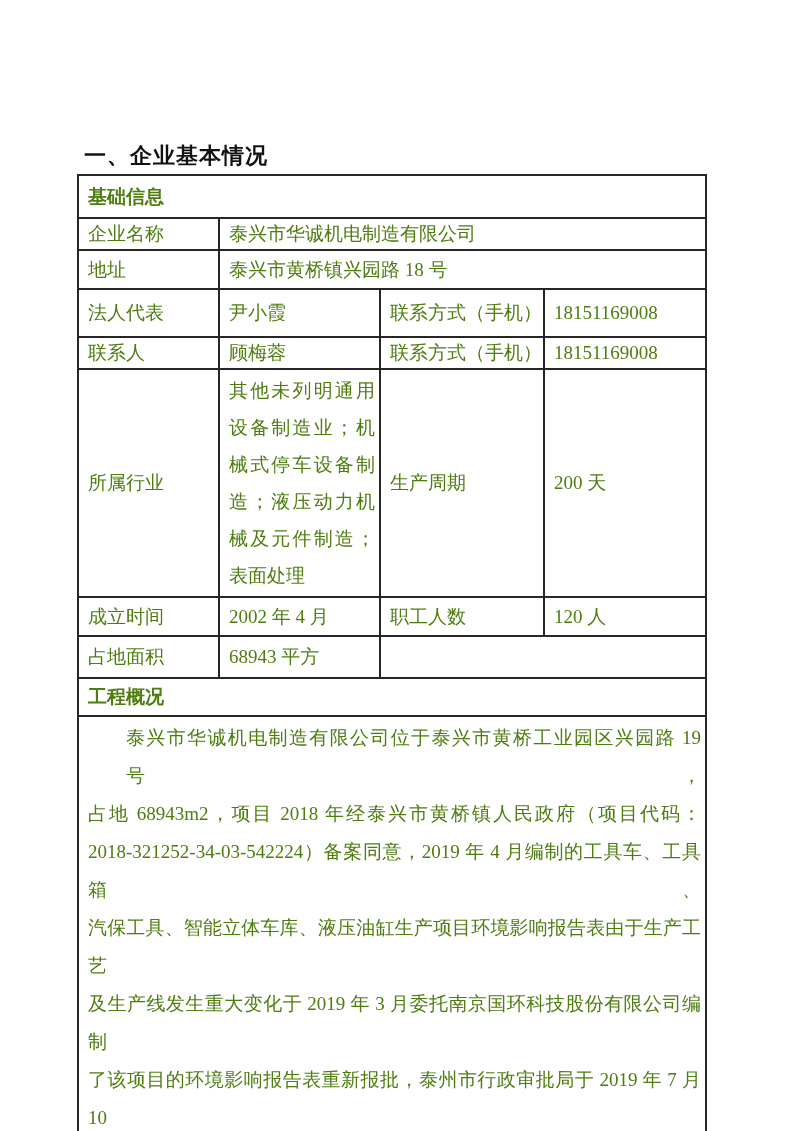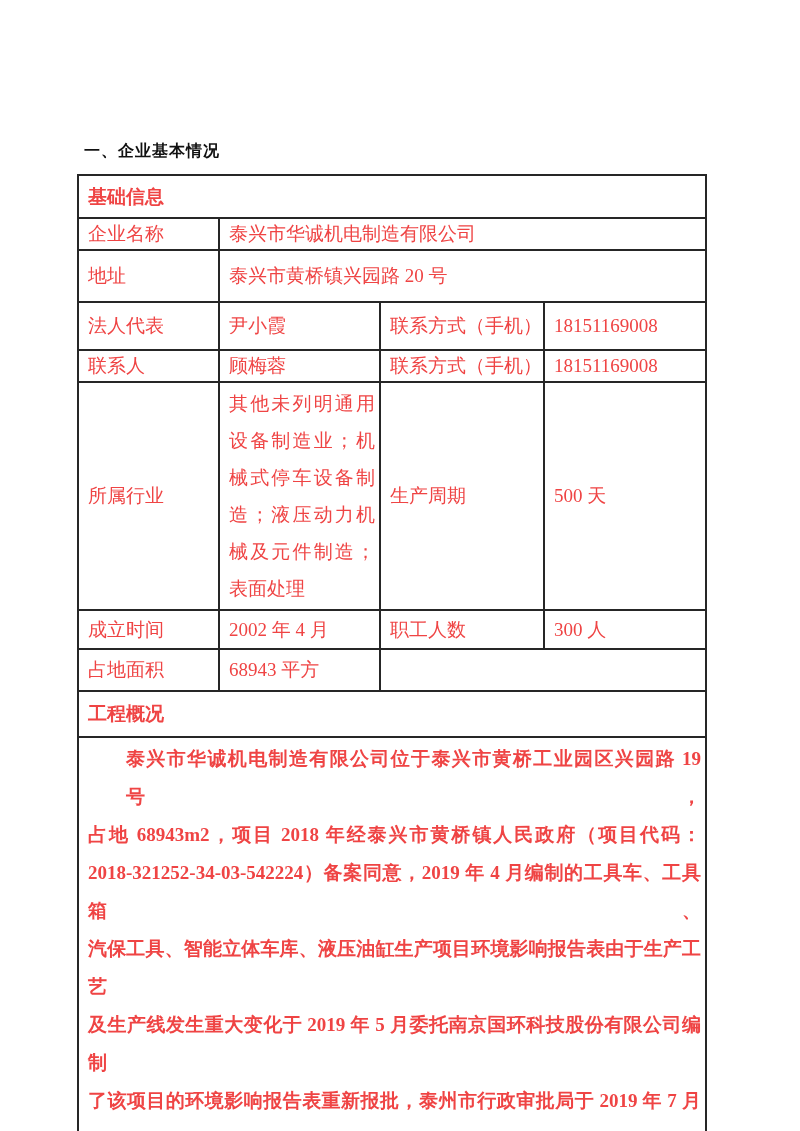--- a/index.html
+++ b/index.html
@@ -8,37 +8,37 @@
     background: #ffffff;
     overflow: hidden;
     font-family: "Liberation Serif", "DejaVu Serif", serif;
     color: #161616;
   }
   .page { position: relative; width: 800px; height: 1131px; background: #fff; }
 
   .section-title {
     position: absolute;
     left: 84px; top: 141px;
-    font-size: 16px;
+    font-size: 22px;
     font-weight: bold;
     letter-spacing: 1px;
     color: #111;
   }
 
   table.info-table {
     position: absolute;
     left: 77px; top: 174px;
     width: 628px;
     border-collapse: collapse;
     table-layout: fixed;
   }
   table.info-table td {
     border: 2px solid #262626;
     font-size: 19px;
-    color: #ef4444;
+    color: #4d7c0f;
     vertical-align: middle;
     padding: 2px 4px 2px 9px;
     overflow: hidden;
   }
   td.hdr {
     font-size: 21px;
     font-weight: bold;
     padding-left: 8px;
   }
   td.nowrap { white-space: nowrap; }
@@ -52,21 +52,20 @@
   td.para-cell {
     vertical-align: top;
     padding: 0 7px;
   }
   .para-line {
     font-size: 19px;
     line-height: 38px;
     text-align: justify;
     text-align-last: justify;
     white-space: normal;
-    font-weight: bold;
   }
   .para-line.indent { padding-left: 38px; }
 </style>
 </head>
 <body>
 
 <div class="page">
 
   <div class="section-title">一、企业基本情况</div>
 
@@ -78,63 +77,63 @@
       <col style="width:162px">
     </colgroup>
     <tbody>
       <tr style="height:43px">
         <td class="hdr" colspan="4">基础信息</td>
       </tr>
       <tr style="height:29px">
         <td class="nowrap">企业名称</td>
         <td class="nowrap" colspan="3">泰兴市华诚机电制造有限公司</td>
       </tr>
-      <tr style="height:52px">
+      <tr style="height:39px">
         <td class="nowrap">地址</td>
-        <td class="nowrap" colspan="3">泰兴市黄桥镇兴园路 20 号</td>
+        <td class="nowrap" colspan="3">泰兴市黄桥镇兴园路 18 号</td>
       </tr>
       <tr style="height:48px">
         <td class="nowrap">法人代表</td>
         <td class="nowrap">尹小霞</td>
         <td class="nowrap" style="padding-right:0">联系方式（手机）</td>
         <td class="nowrap">18151169008</td>
       </tr>
       <tr style="height:22px">
         <td class="nowrap">联系人</td>
         <td class="nowrap">顾梅蓉</td>
         <td class="nowrap" style="padding-right:0">联系方式（手机）</td>
         <td class="nowrap">18151169008</td>
       </tr>
       <tr style="height:222px">
         <td class="nowrap">所属行业</td>
         <td class="industry">其他未列明通用设备制造业；机械式停车设备制造；液压动力机械及元件制造；表面处理</td>
         <td class="nowrap">生产周期</td>
-        <td class="nowrap">500 天</td>
+        <td class="nowrap">200 天</td>
       </tr>
       <tr style="height:39px">
         <td class="nowrap">成立时间</td>
         <td class="nowrap">2002 年 4 月</td>
         <td class="nowrap">职工人数</td>
-        <td class="nowrap">300 人</td>
+        <td class="nowrap">120 人</td>
       </tr>
       <tr style="height:42px">
         <td class="nowrap">占地面积</td>
         <td class="nowrap center">68943 平方</td>
         <td colspan="2"></td>
       </tr>
-      <tr style="height:46px">
+      <tr style="height:38px">
         <td class="hdr" colspan="4">工程概况</td>
       </tr>
       <tr style="height:304px">
         <td class="para-cell" colspan="4">
           <div class="para-line indent">泰兴市华诚机电制造有限公司位于泰兴市黄桥工业园区兴园路 19 号，</div>
           <div class="para-line">占地 68943m2，项目 2018 年经泰兴市黄桥镇人民政府（项目代码：</div>
           <div class="para-line">2018-321252-34-03-542224）备案同意，2019 年 4 月编制的工具车、工具箱、</div>
           <div class="para-line">汽保工具、智能立体车库、液压油缸生产项目环境影响报告表由于生产工艺</div>
-          <div class="para-line">及生产线发生重大变化于 2019 年 5 月委托南京国环科技股份有限公司编制</div>
+          <div class="para-line">及生产线发生重大变化于 2019 年 3 月委托南京国环科技股份有限公司编制</div>
           <div class="para-line">了该项目的环境影响报告表重新报批，泰州市行政审批局于 2019 年 7 月 10</div>
 
         </td>
       </tr>
     </tbody>
   </table>
 
 </div>
 
 </body></html>

